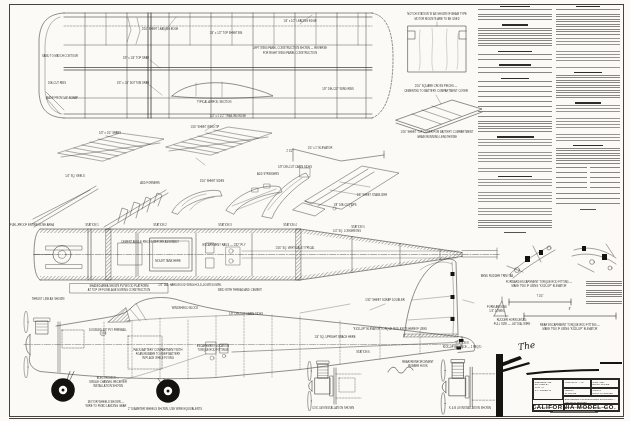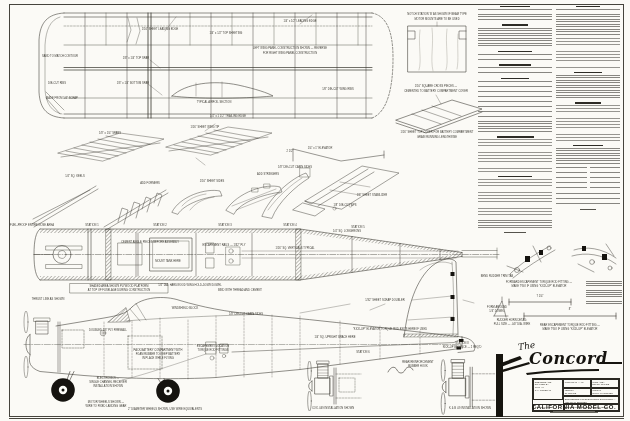--- a/index.html
+++ b/index.html
@@ -421,21 +421,20 @@
 
 <div id="titleblock">
   <svg id="tb-flourish" width="126" height="75" viewBox="0 0 126 75">
     <path d="M0,12 h7 v63 h-7 Z" fill="#16140f"></path>
     <path d="M2,22 L24,14 L26,17 L5,25 Z" fill="#16140f"></path>
     <path d="M5,28 L33,20 L34,22 L7,30 Z" fill="#16140f"></path>
     <path d="M30,31 C55,28 80,27 103,27 L103,29 C80,29 56,30 31,33 Z" fill="#16140f"></path>
     <path d="M104,20 H126 V22 H104 Z" fill="#16140f"></path>
   </svg>
   <span class="logo-the">The</span>
-  <span class="logo-name">Concord</span>
 
   <div id="tb-table">
     <div class="r">
       <div class="c" style="width:28px;height:18px;">DESIGNED AND
 DRAFTED BY
 1963 - 64
 C. L. FOREMAN</div>
       <div style="width:56px;">
         <div class="r">
           <div class="c" style="width:26px;height:5.5px;">WING SPAN — 48"</div>

